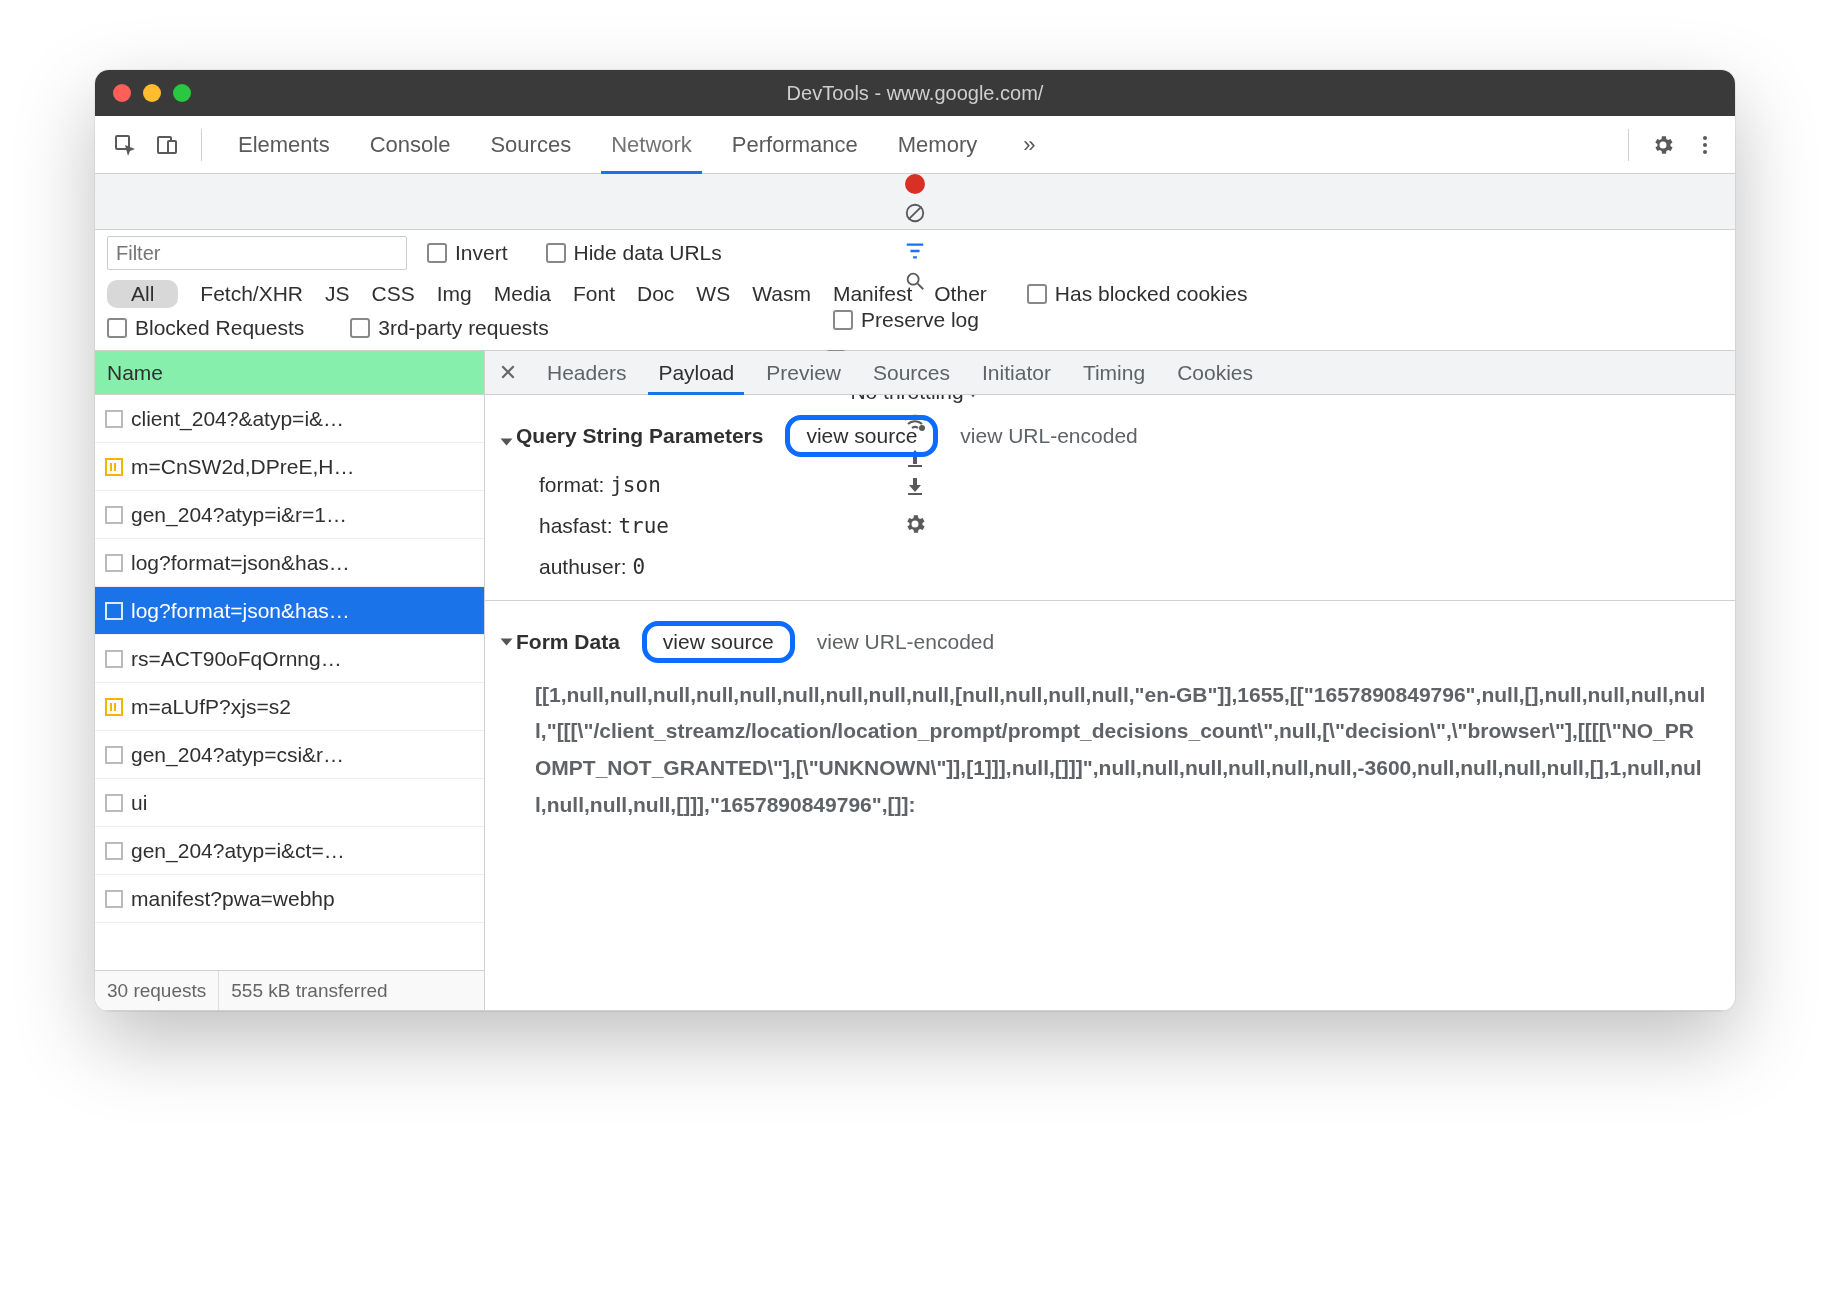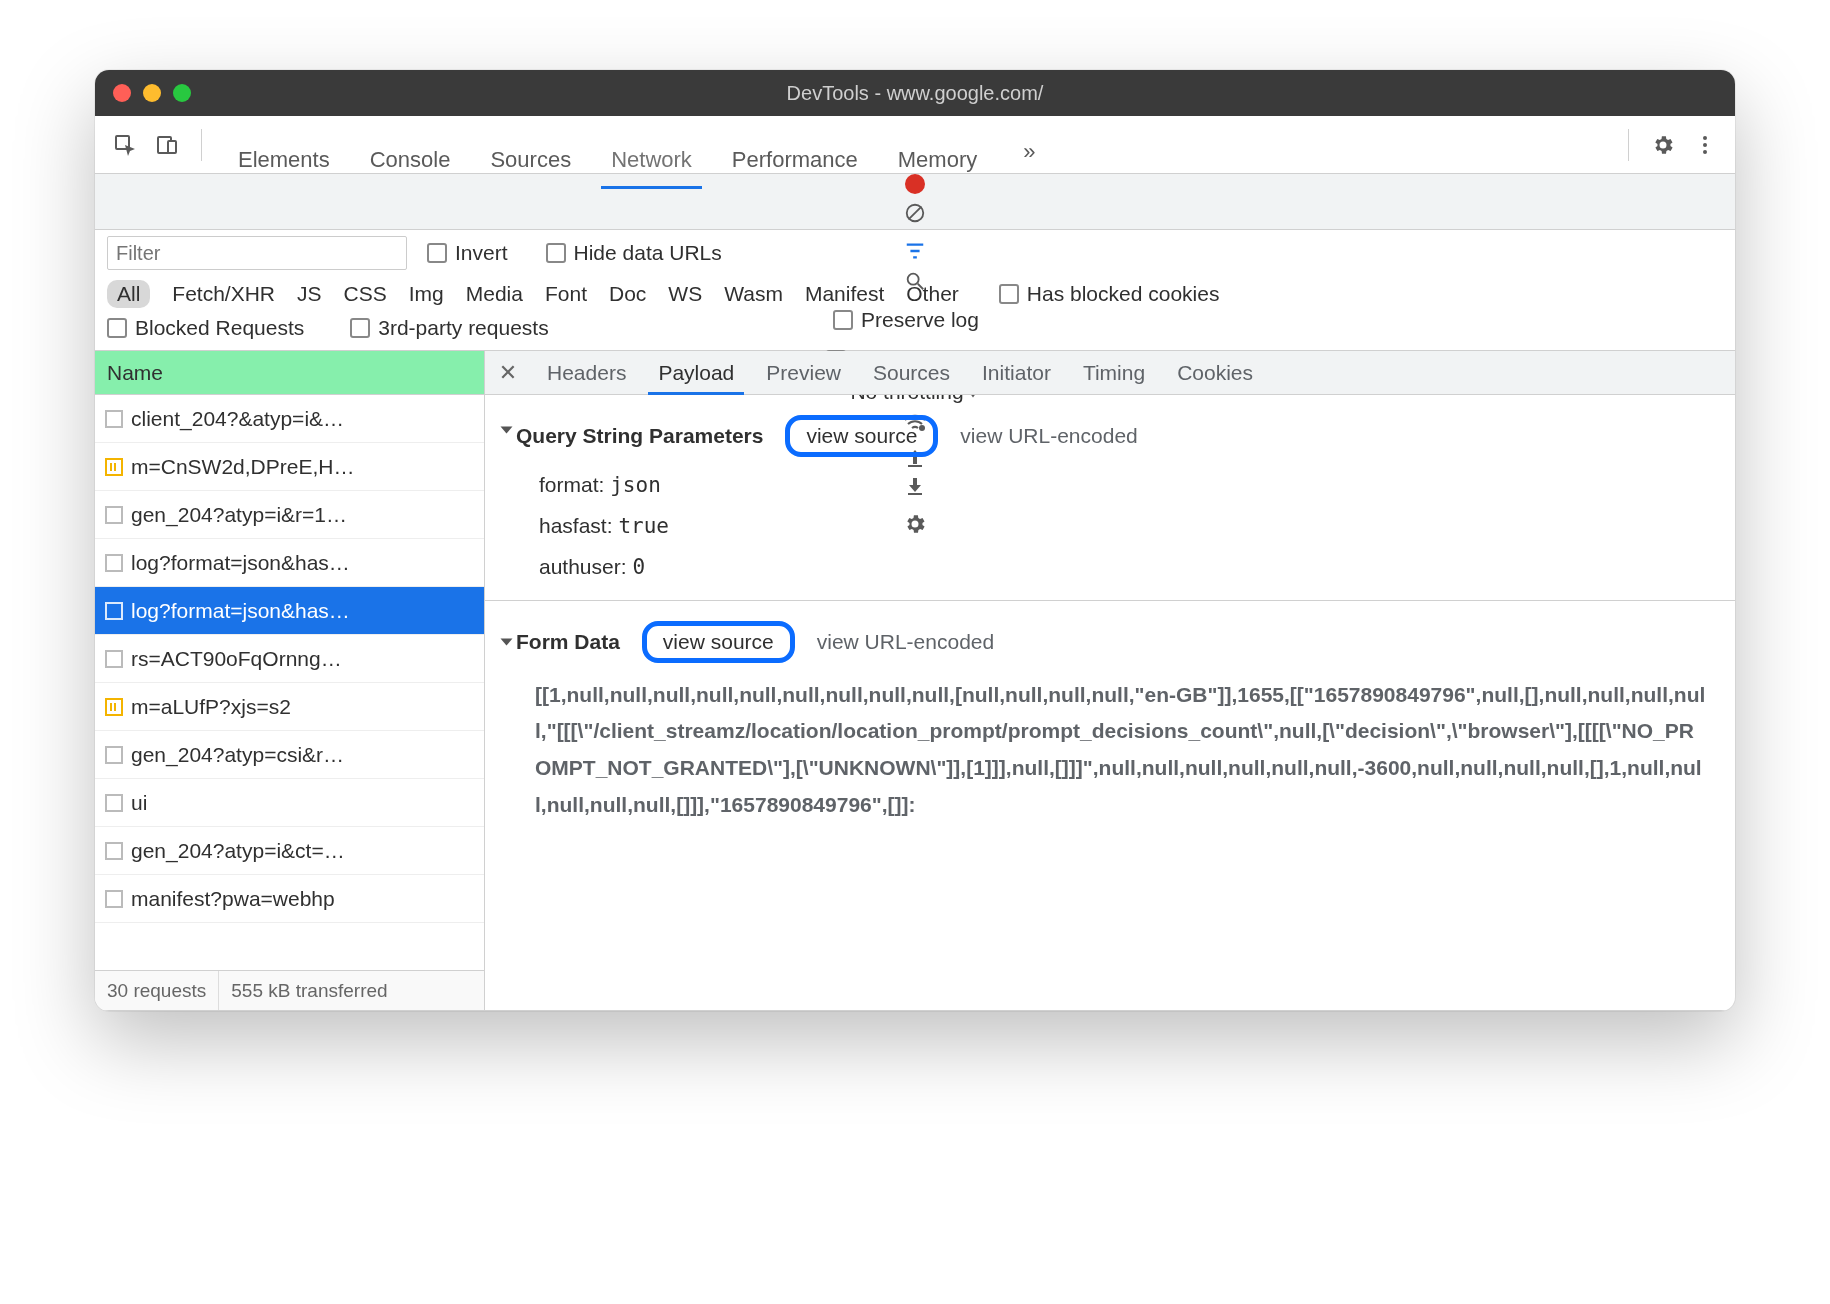--- a/index.html
+++ b/index.html
@@ -48,21 +48,21 @@
     padding: 0 12px;
     gap: 6px;
   }
   .icon-btn {
     width: 36px; height: 36px; display:flex; align-items:center; justify-content:center;
     color:#5a5a5a; cursor:pointer; border-radius:4px;
   }
   .vsep { width:1px; height:32px; background:#d0d0d0; margin: 0 10px; }
   .tab {
     padding: 0 20px; height: 100%; display:flex; align-items:center;
-    color:#5a5a5a; font-size:22px; cursor:pointer; position:relative;margin-top:15px;
+    color:#5a5a5a; font-size:22px; cursor:pointer; position:relative;
   }
   .tab.active { color:#737373; }
   .tab.active::after {
     content:""; position:absolute; bottom:-1px; left:10px; right:10px; height:3px; background:#1a73e8;
   }
   .spacer { flex:1; }
   
   .toolbar-row {
     height:56px; border-bottom:1px solid #d0d0d0;
     display:flex; align-items:center; padding:0 12px; gap:8px;
@@ -78,21 +78,21 @@
   .throttle { display:flex; align-items:center; gap:2px; color:#303030; font-size:21px; cursor:pointer;}
   
   .filter-area { border-bottom:1px solid #d0d0d0; padding: 6px 12px 10px 12px; }
   .filter-line1 { display:flex; align-items:center; gap:20px; margin-bottom:10px;}
   .filter-input {
     width:300px; height:34px; border:1px solid #ccc; border-radius:2px;
     padding:0 8px; font-size:20px; color:#888;
   }
   .type-chips { display:flex; align-items:center; gap:22px; flex-wrap:wrap; font-size:21px; margin-bottom:8px;}
   .chip { cursor:pointer; color:#303030; }
-  .chip.all { background:#d8d8d8; padding:2px 10px; border-radius:10px; }
+  .chip.all { background:#d8d8d8; padding:2px 24px; border-radius:10px; }
   .filter-line3 { display:flex; align-items:center; gap:28px; }
 
   
   .main { display:flex; height: 660px; border-bottom:1px solid #d0d0d0;}
   .sidebar { width:390px; border-right:1px solid #d0d0d0; display:flex; flex-direction:column;}
   .col-header {
     height:44px; border-bottom:1px solid #d0d0d0; display:flex; align-items:center;
     padding-left:12px; background:#86efac; font-size:21px; color:#303030;
   }
   .req-list { flex:1; overflow:hidden; font-size:21px;}
@@ -365,21 +365,21 @@
             <div class="dtab active">Payload</div>
             <div class="dtab">Preview</div>
             <div class="dtab">Sources</div>
             <div class="dtab">Initiator</div>
             <div class="dtab">Timing</div>
             <div class="dtab">Cookies</div>
           </div>
       </div>
       <div class="detail-body">
         <div class="section-head">
-          <span style="display:flex;align-items:flex-start">
+          <span style="display:flex;align-items:flex-end">
               <span class="tri"></span>
               <span class="sec-title">Query String Parameters</span>
             </span>
           <span class="pill">view source</span>
           <span class="link">view URL-encoded</span>
         </div>
         <div class="kv" id="query-kv">
             <div><b>format:</b> <span class="mono">json</span></div>
             <div><b>hasfast:</b> <span class="mono">true</span></div>
             <div><b>authuser:</b> <span class="mono">0</span></div>

